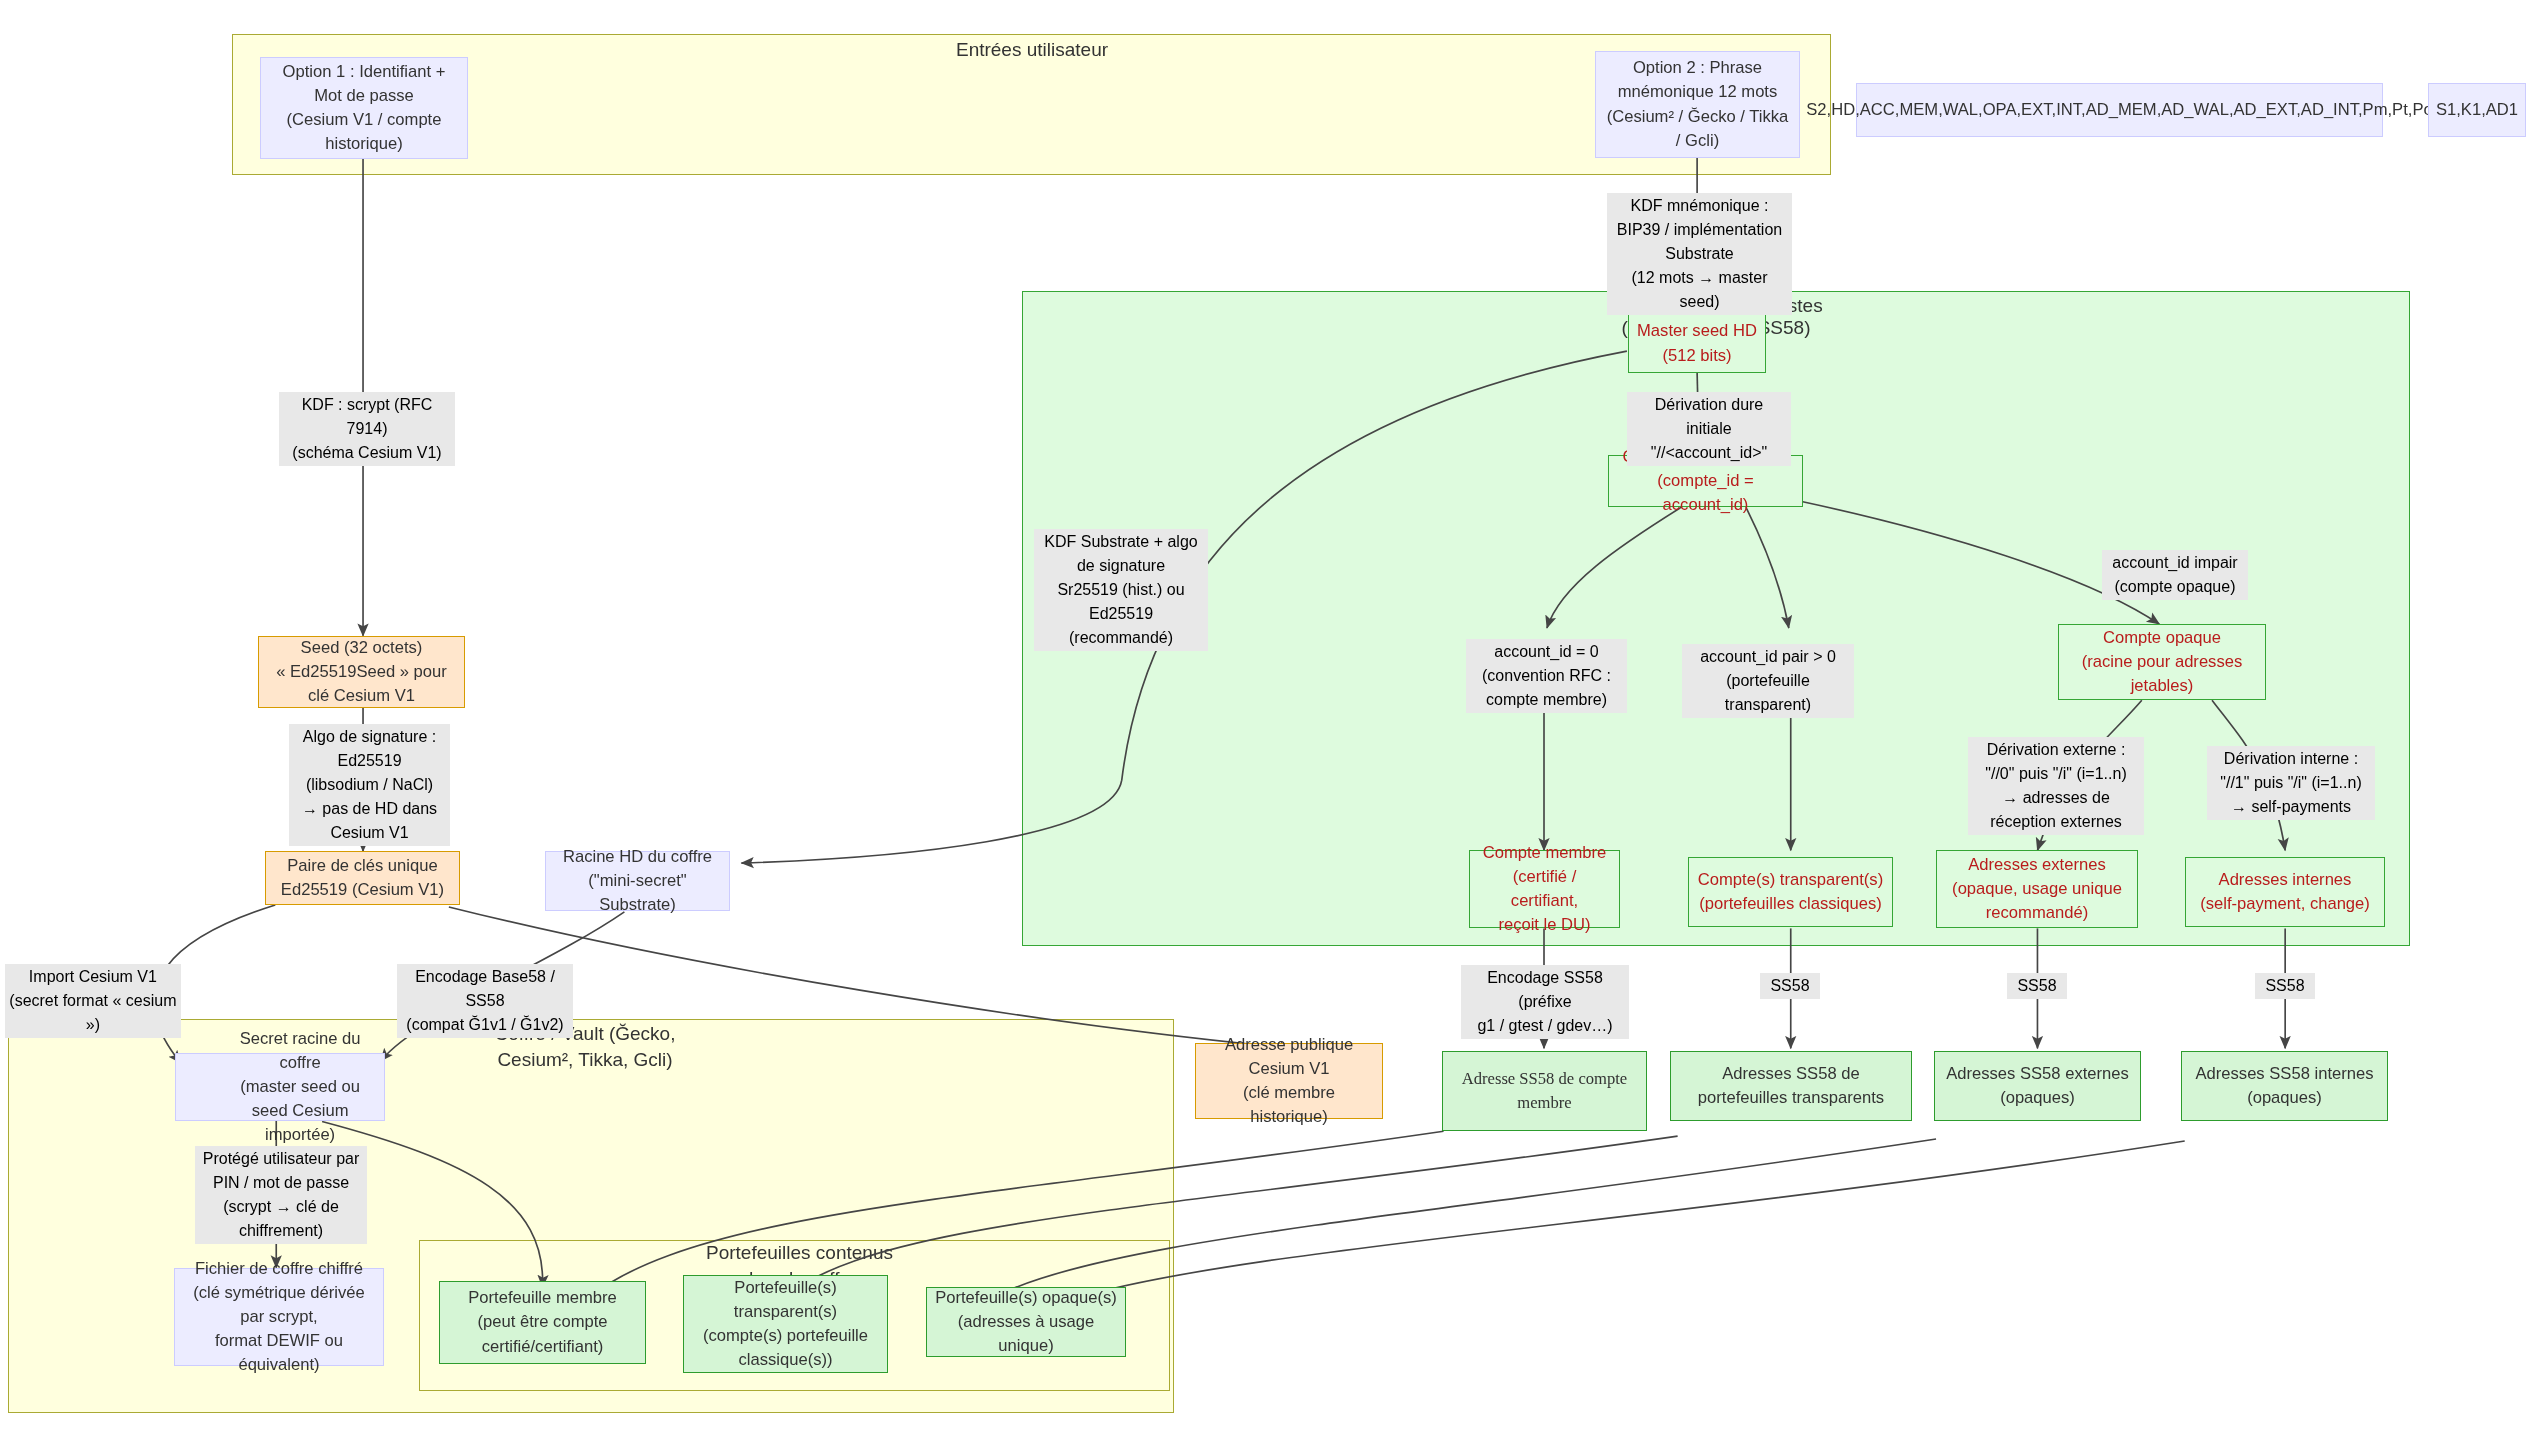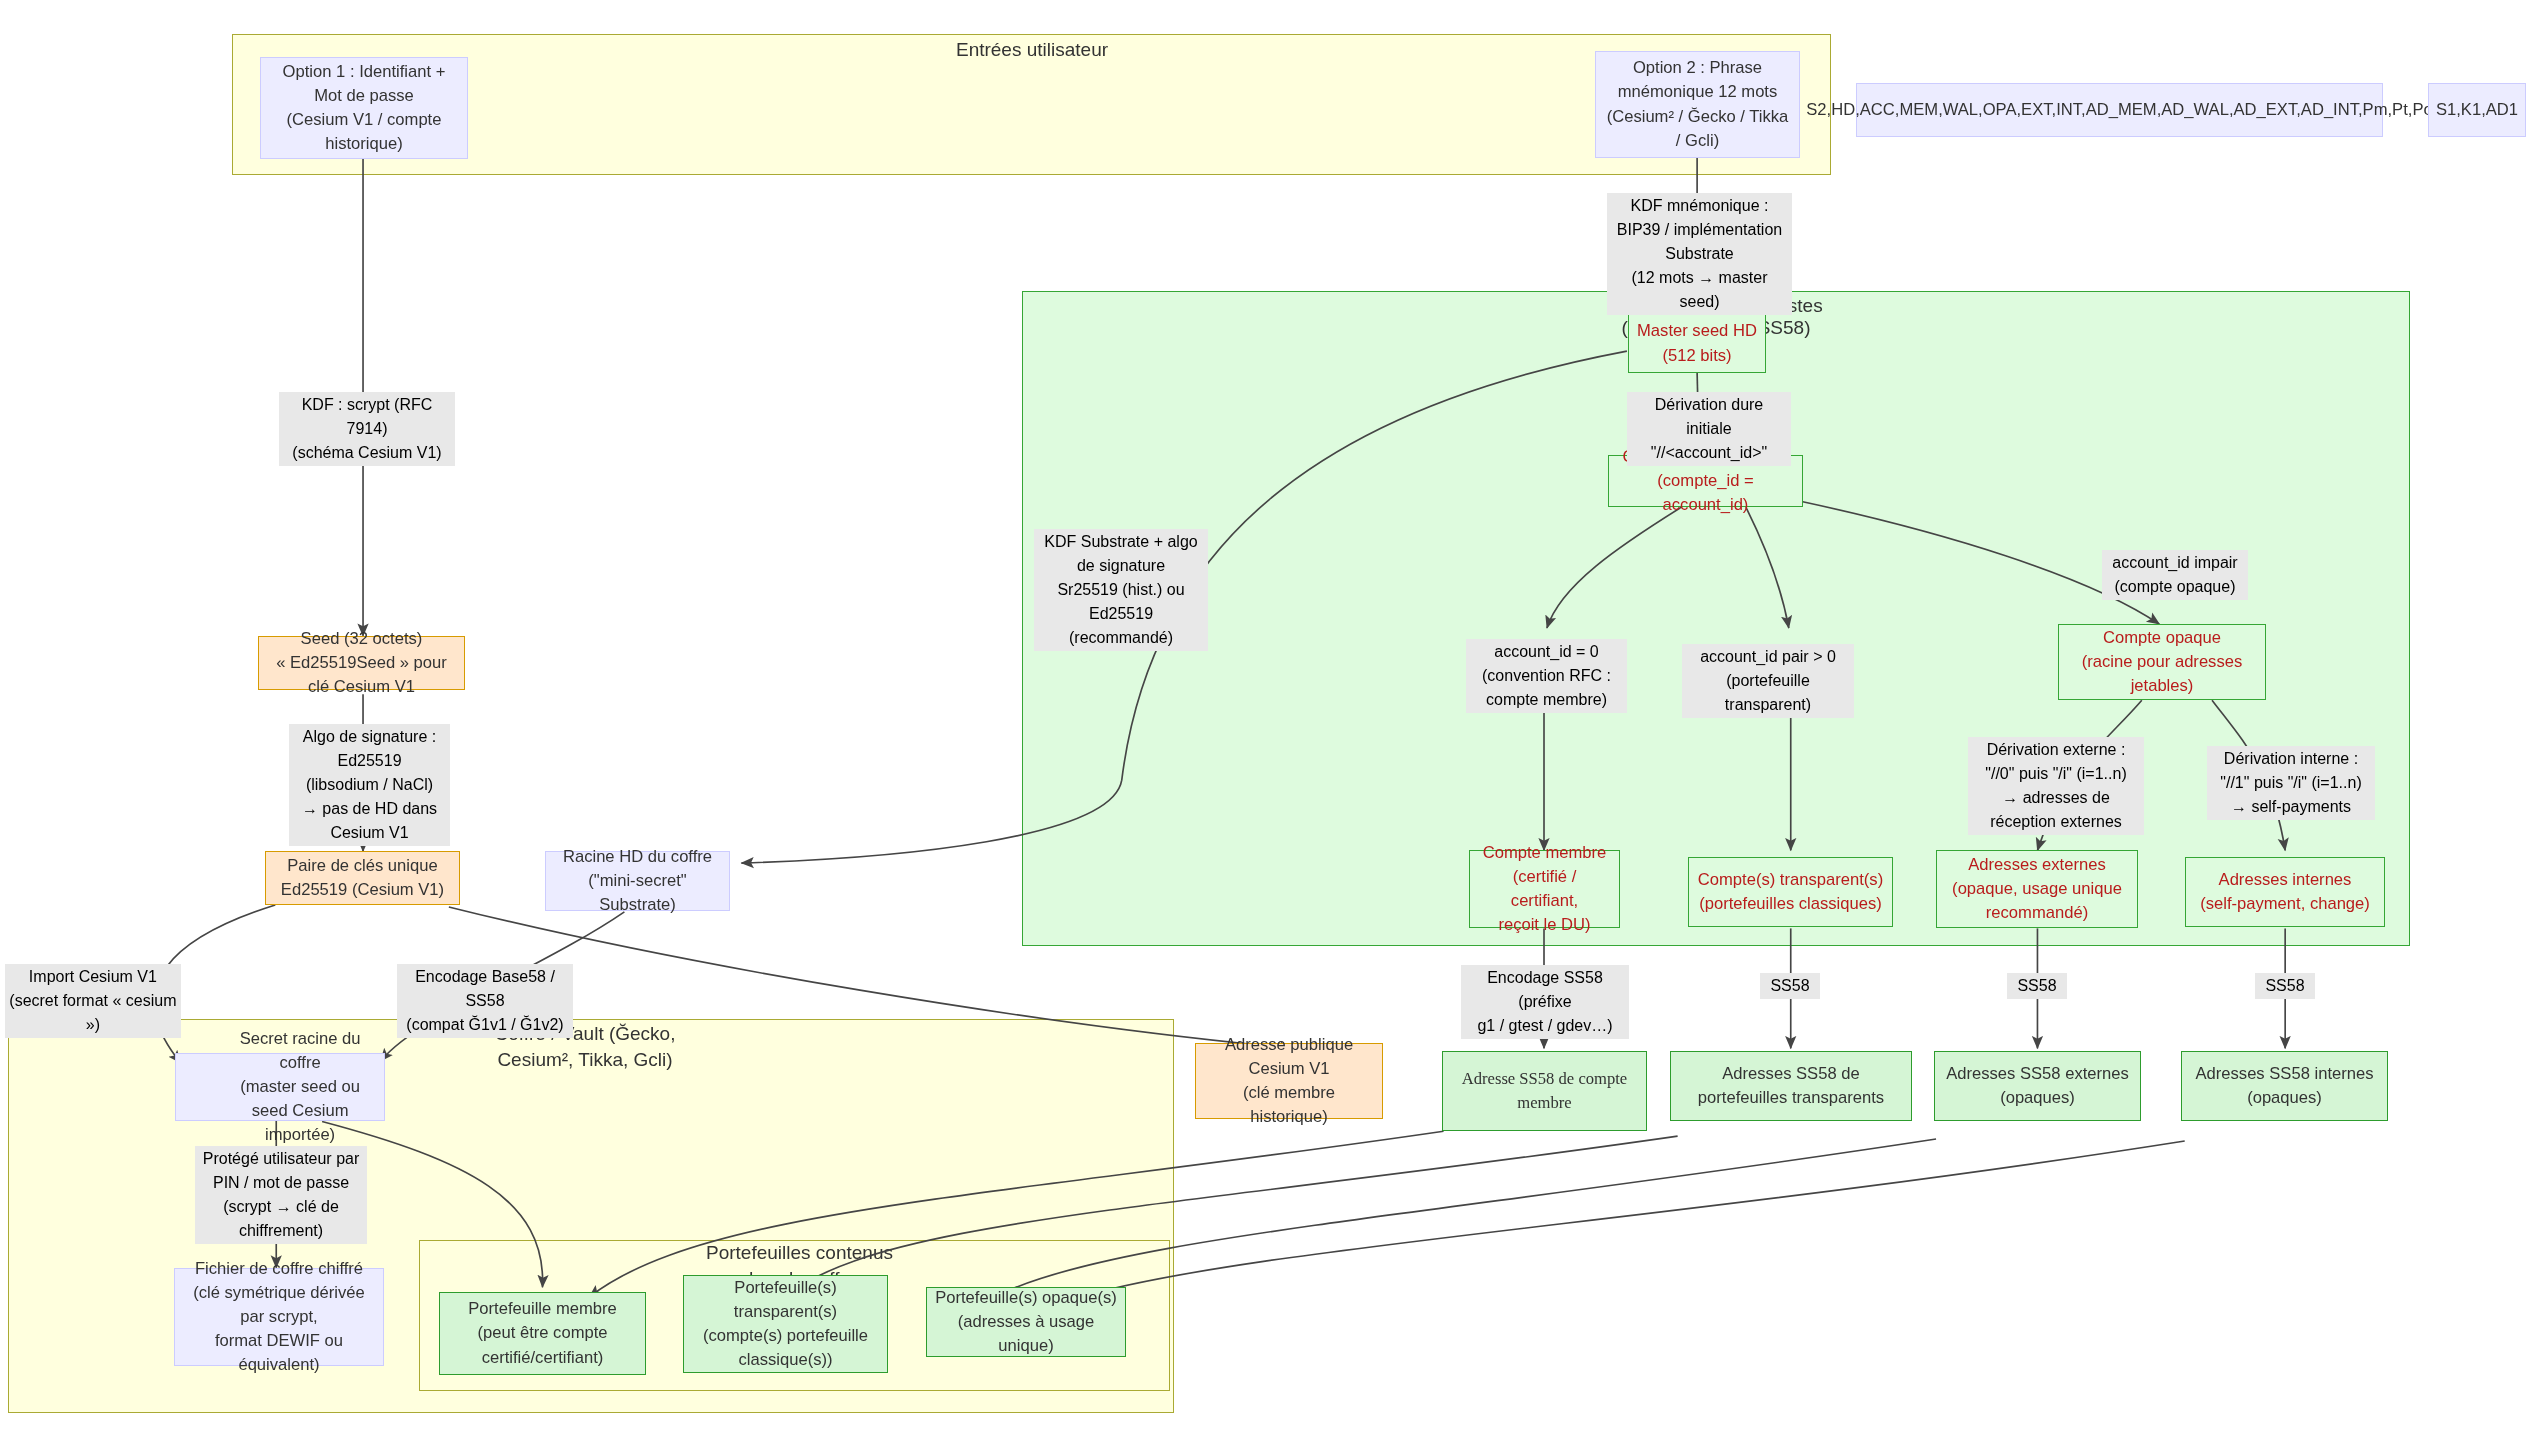--- a/index.html
+++ b/index.html
@@ -114,21 +114,21 @@
 
   <div class="node n-greenlt" style="left:1628px;top:314px;width:138px;height:59px;white-space:pre-line;">Master seed HD
 (512 bits)</div>
 
   <div class="node n-greenlt" style="left:1608px;top:455px;width:195px;height:52px;white-space:pre-line;">Clé de compte dérivée
 (compte_id = account_id)</div>
 
   <div class="node n-greenlt" style="left:2058px;top:624px;width:208px;height:76px;white-space:pre-line;">Compte opaque
 (racine pour adresses jetables)</div>
 
-  <div class="node n-orange" style="left:258px;top:636px;width:207px;height:54px;white-space:pre-line;">Seed (32 octets)
+  <div class="node n-orange" style="left:258px;top:636px;width:207px;height:72px;white-space:pre-line;">Seed (32 octets)
 « Ed25519Seed » pour clé Cesium V1</div>
 
   <div class="node n-orange" style="left:265px;top:851px;width:195px;height:54px;white-space:pre-line;">Paire de clés unique
 Ed25519 (Cesium V1)</div>
 
   <div class="node n-purple" style="left:545px;top:851px;width:185px;height:60px;white-space:pre-line;">Racine HD du coffre
 ("mini-secret" Substrate)</div>
 
   <div class="node n-greenlt" style="left:1469px;top:850px;width:151px;height:78px;white-space:pre-line;">Compte membre
 (certifié / certifiant,
@@ -156,21 +156,21 @@
   <div class="node n-green" style="left:2181px;top:1051px;width:207px;height:70px;white-space:pre-line;">Adresses SS58 internes
 (opaques)</div>
 
   <div class="node n-purple" style="left:175px;top:1053px;width:210px;height:68px;white-space:pre-line;padding-left:48px;">Secret racine du coffre
 (master seed ou seed Cesium importée)</div>
 
   <div class="node n-purple" style="left:174px;top:1268px;width:210px;height:98px;white-space:pre-line;">Fichier de coffre chiffré
 (clé symétrique dérivée par scrypt,
 format DEWIF ou équivalent)</div>
 
-  <div class="node n-green" style="left:439px;top:1281px;width:207px;height:83px;white-space:pre-line;margin-top:11px;">Portefeuille membre
+  <div class="node n-green" style="left:439px;top:1281px;width:207px;height:83px;white-space:pre-line;">Portefeuille membre
 (peut être compte certifié/certifiant)</div>
 
   <div class="node n-green" style="left:683px;top:1275px;width:205px;height:98px;white-space:pre-line;">Portefeuille(s) transparent(s)
 (compte(s) portefeuille classique(s))</div>
 
   <div class="node n-green" style="left:926px;top:1287px;width:200px;height:70px;white-space:pre-line;">Portefeuille(s) opaque(s)
 (adresses à usage unique)</div>
 
   <div class="edge-label" style="left:279px;top:392px;width:176px;">KDF : scrypt (RFC 7914)
 (schéma Cesium V1)</div>

